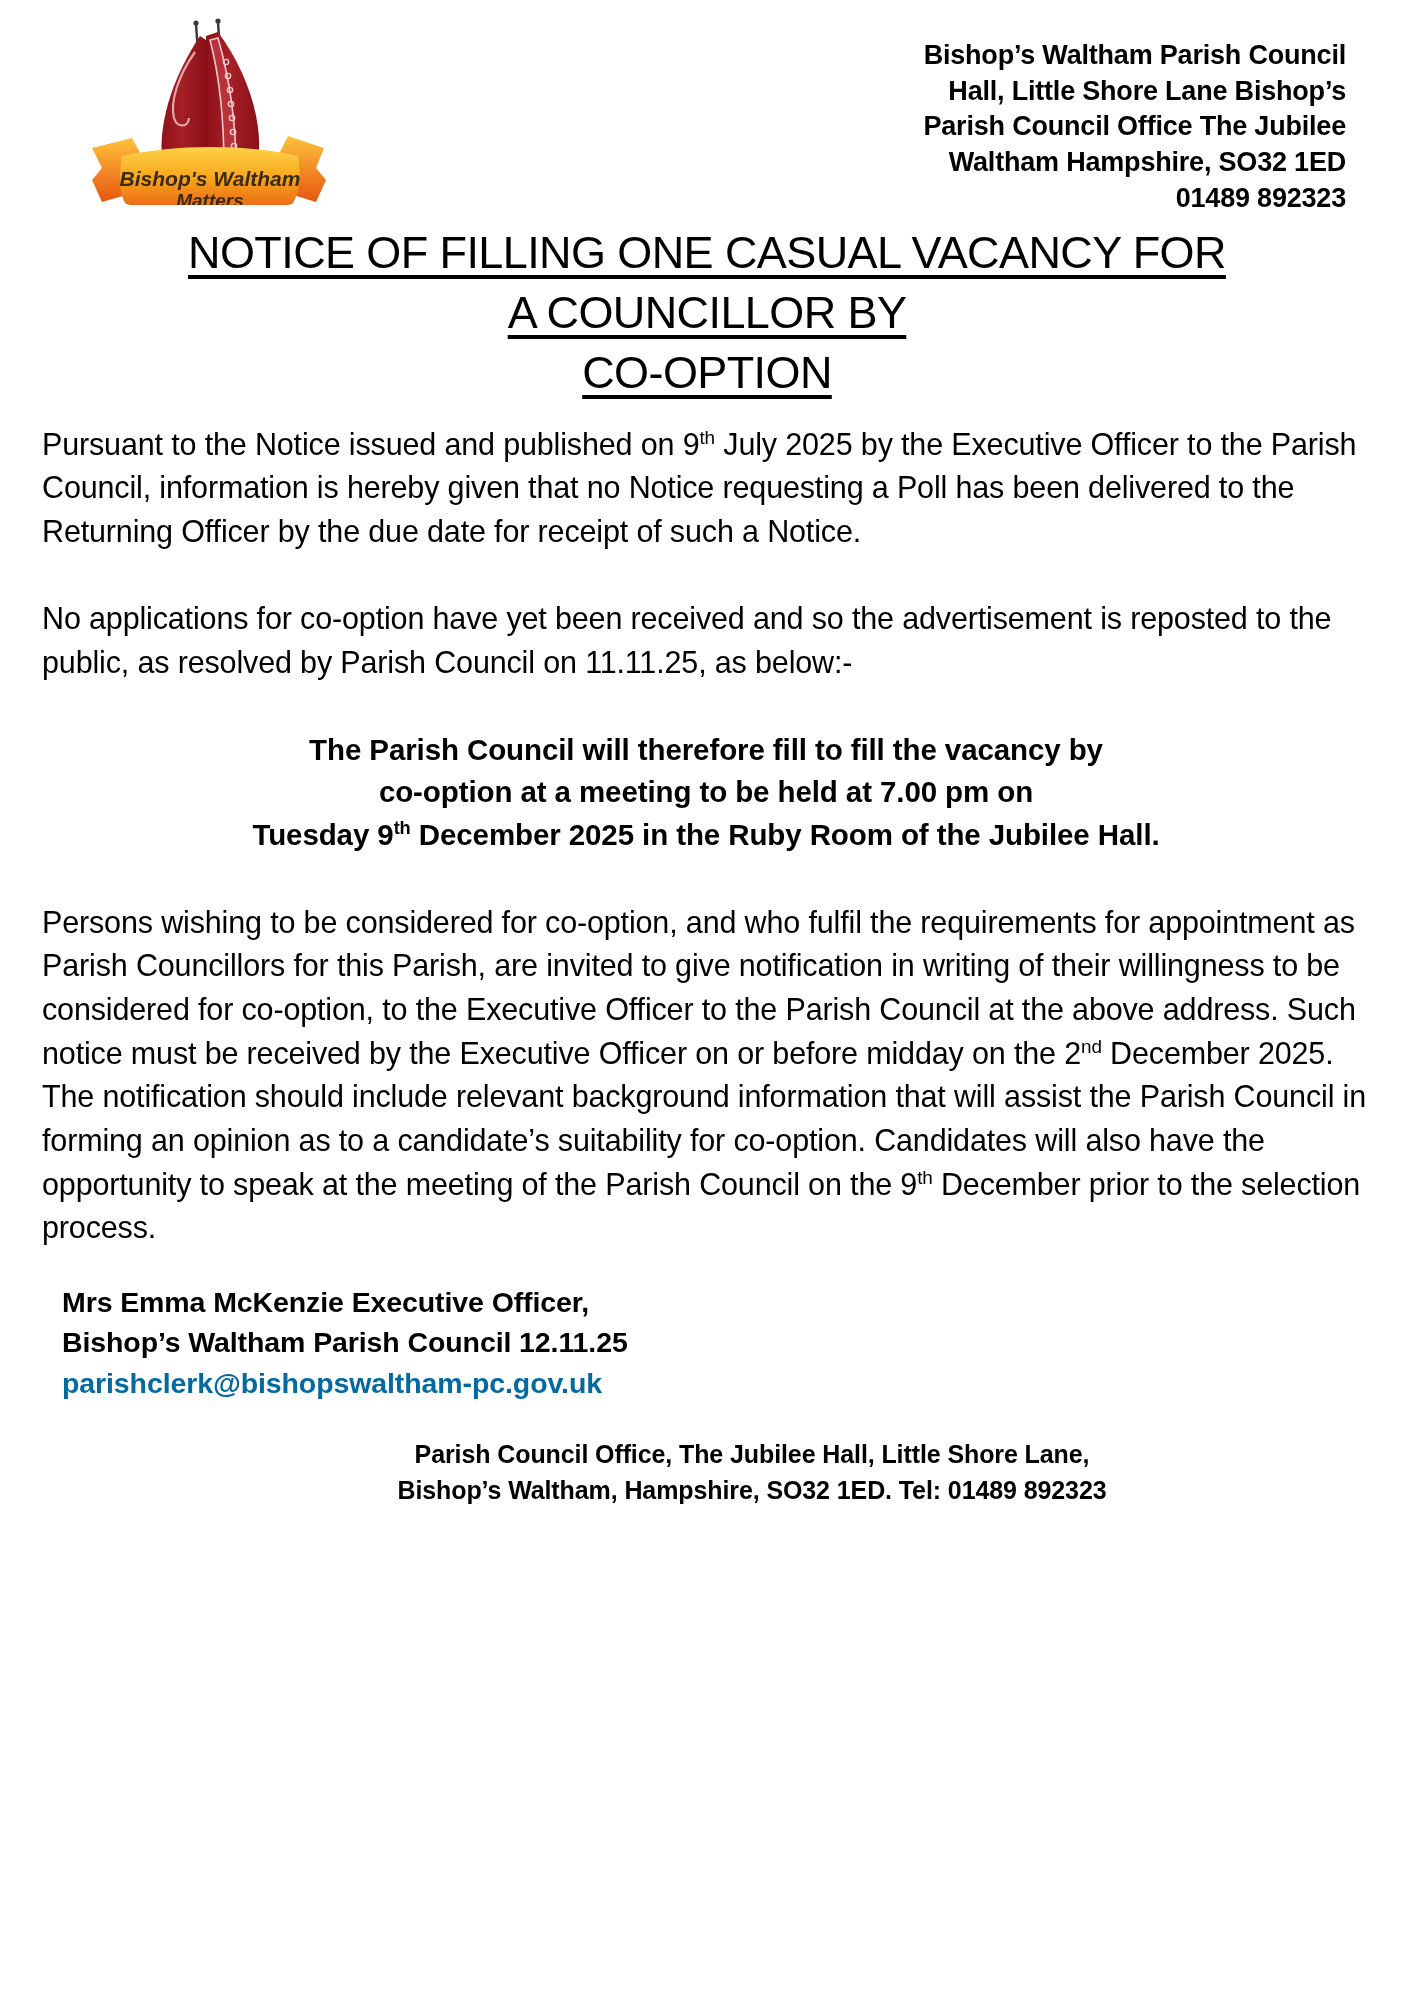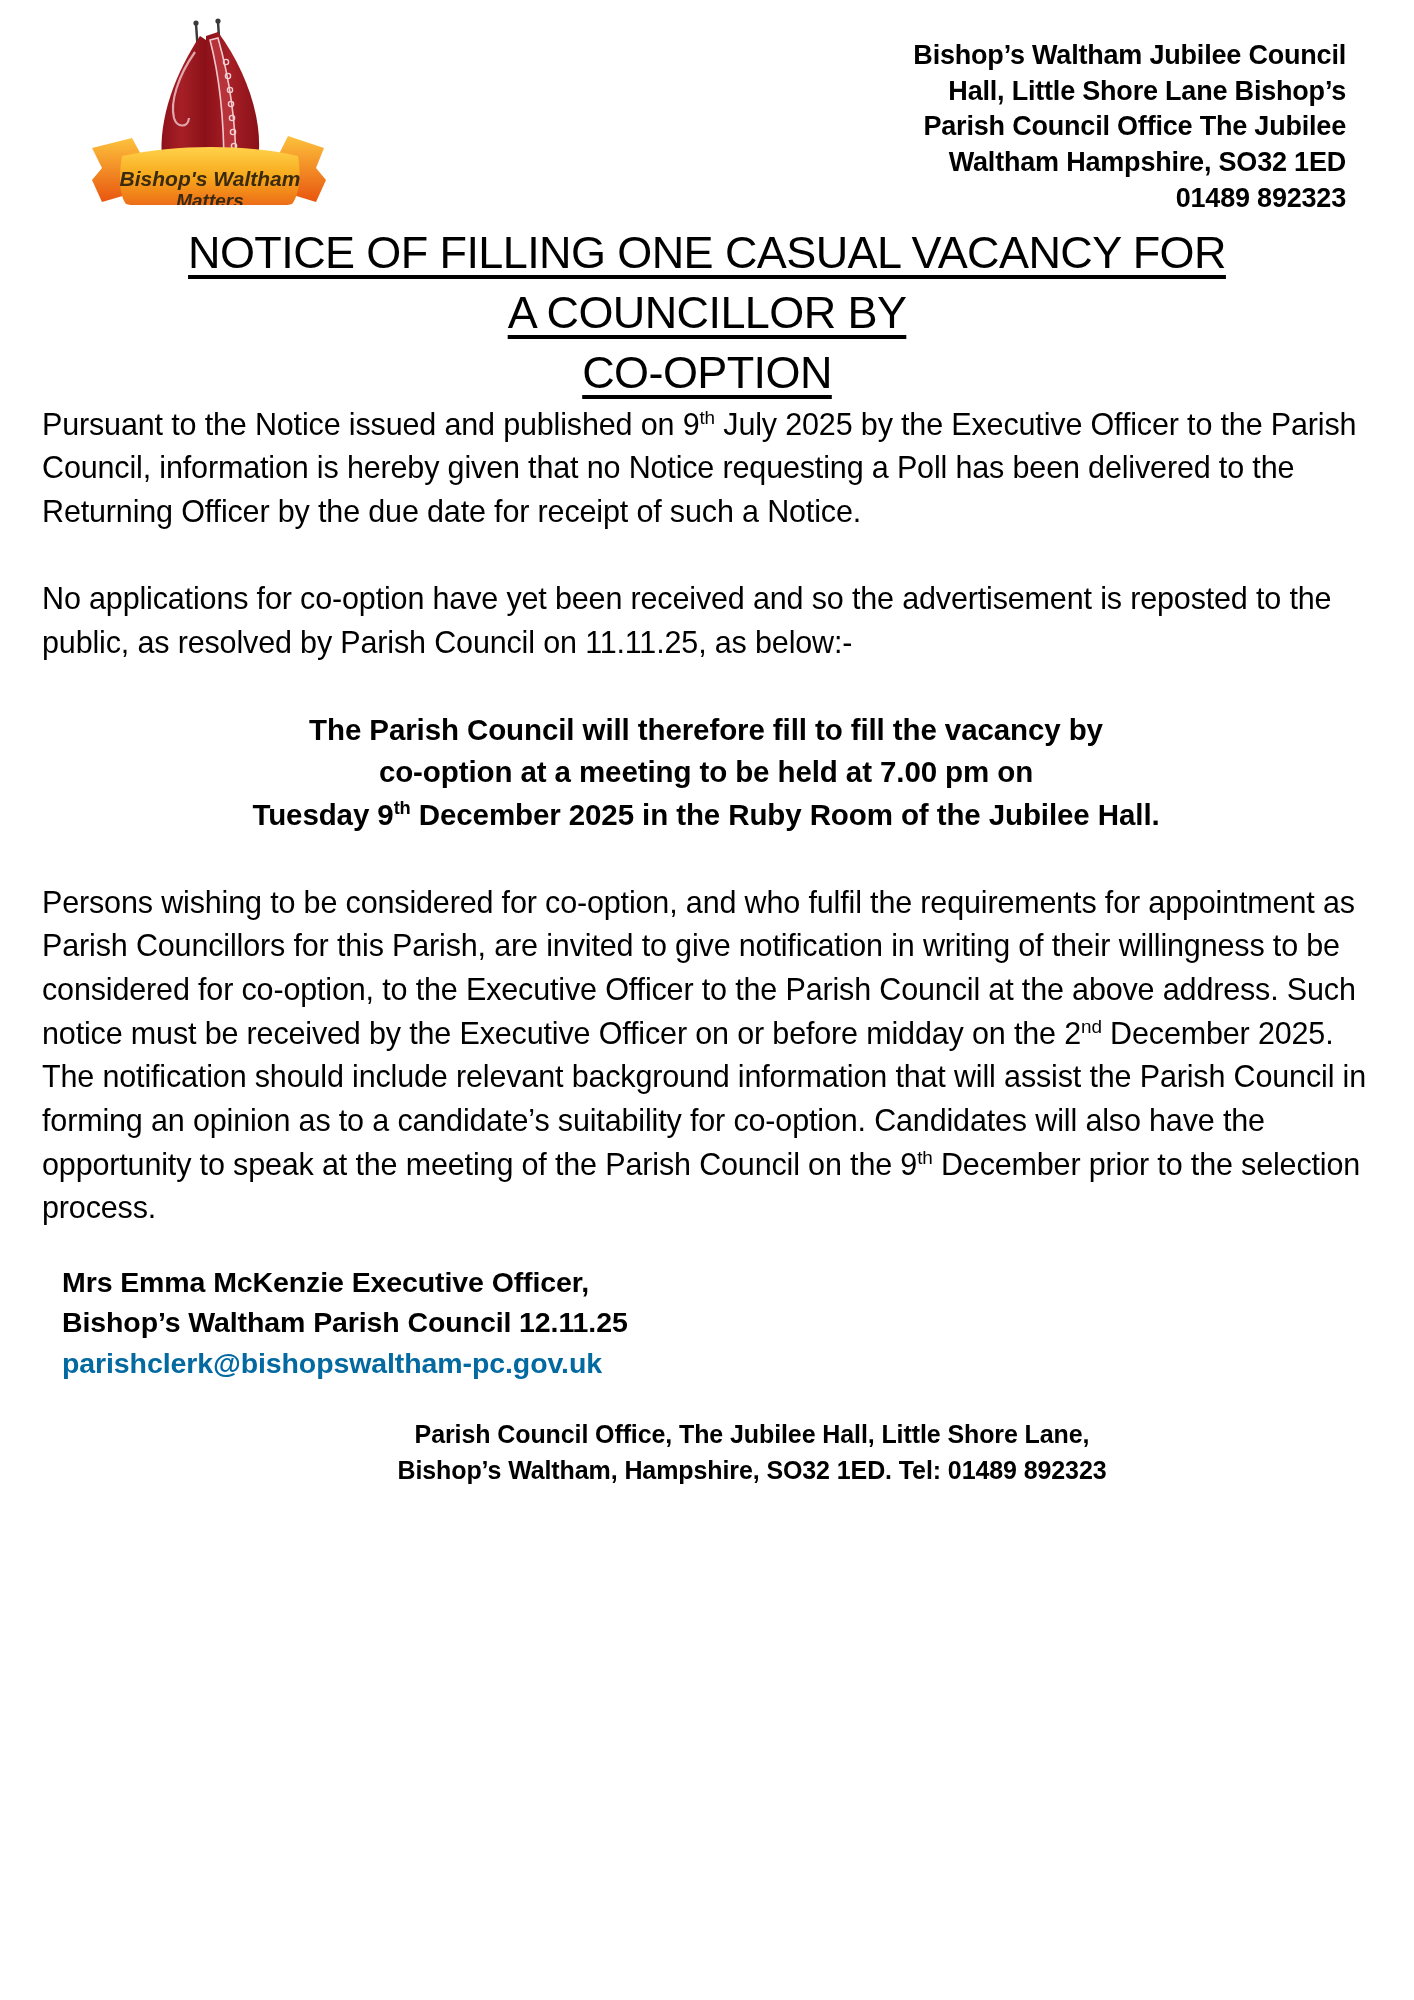--- a/index.html
+++ b/index.html
@@ -69,20 +69,21 @@
     display: block;
   }
   .title-line span.u {
     text-decoration: underline;
     text-decoration-thickness: 4px;
     text-underline-offset: 7px;
   }
 
   
   .body-wrap {
+    margin-top: 20px;
     padding-left: 2px;
     padding-right: 4px;
   }
 
   p.para {
     font-size: 30.5px;
     line-height: 1.43;
     margin: 0;
     letter-spacing: -0.15px;
   }
@@ -192,21 +193,21 @@
 
         <path d="M64 146 C120 134, 186 134, 240 146 C244 170, 240 186, 234 194
                  C182 206, 120 206, 68 194 C62 186, 60 170, 64 146 Z" fill="url(#bannerGrad)"></path>
 
         <text x="152" y="176" text-anchor="middle" font-family="'Liberation Sans', sans-serif" font-size="21" font-weight="bold" font-style="italic" fill="#3a2a10">Bishop's Waltham</text>
         <text x="152" y="197" text-anchor="middle" font-family="'Liberation Sans', sans-serif" font-size="19" font-weight="bold" font-style="italic" fill="#3a2a10">Matters</text>
       </svg>
     </div>
 
     <div class="org-block">
-      <div>Bishop’s Waltham Jubilee Council</div>
+      <div>Bishop’s Waltham Parish Council</div>
       <div>Hall, Little Shore Lane Bishop’s</div>
       <div>Parish Council Office The Jubilee</div>
       <div>Waltham Hampshire, SO32 1ED</div>
       <div>01489 892323</div>
     </div>
   </div>
 
   <div class="title-block">
     <div class="title-line"><span class="u">NOTICE OF FILLING ONE CASUAL VACANCY FOR</span></div>
     <div class="title-line"><span class="u">A COUNCILLOR BY </span></div>

